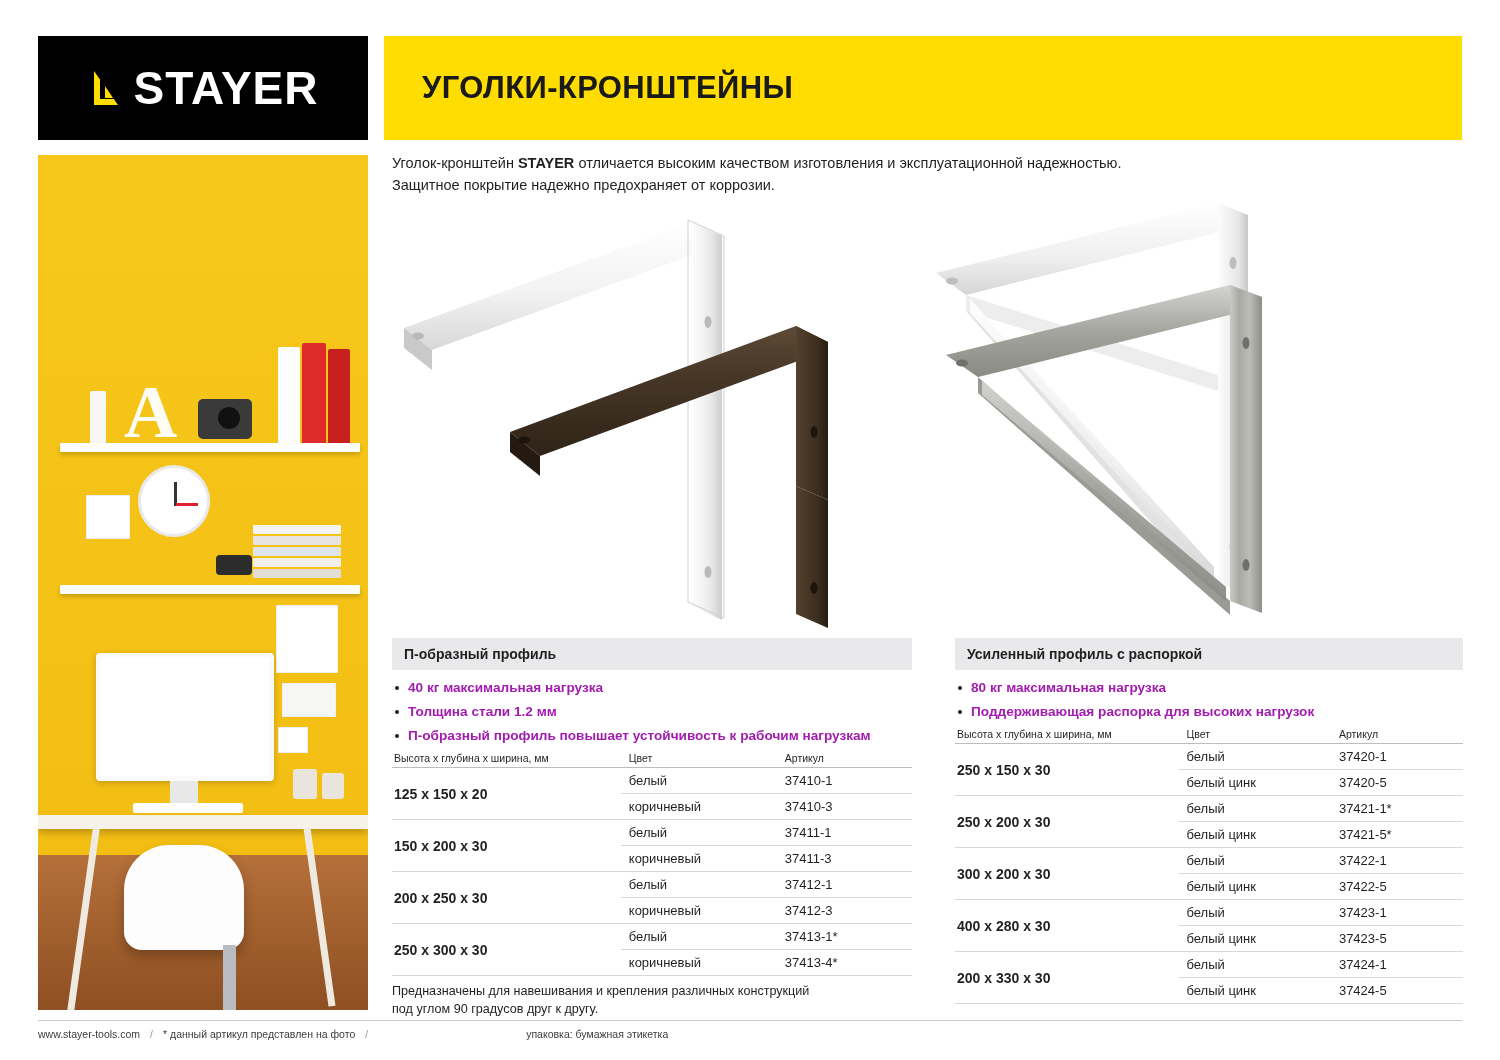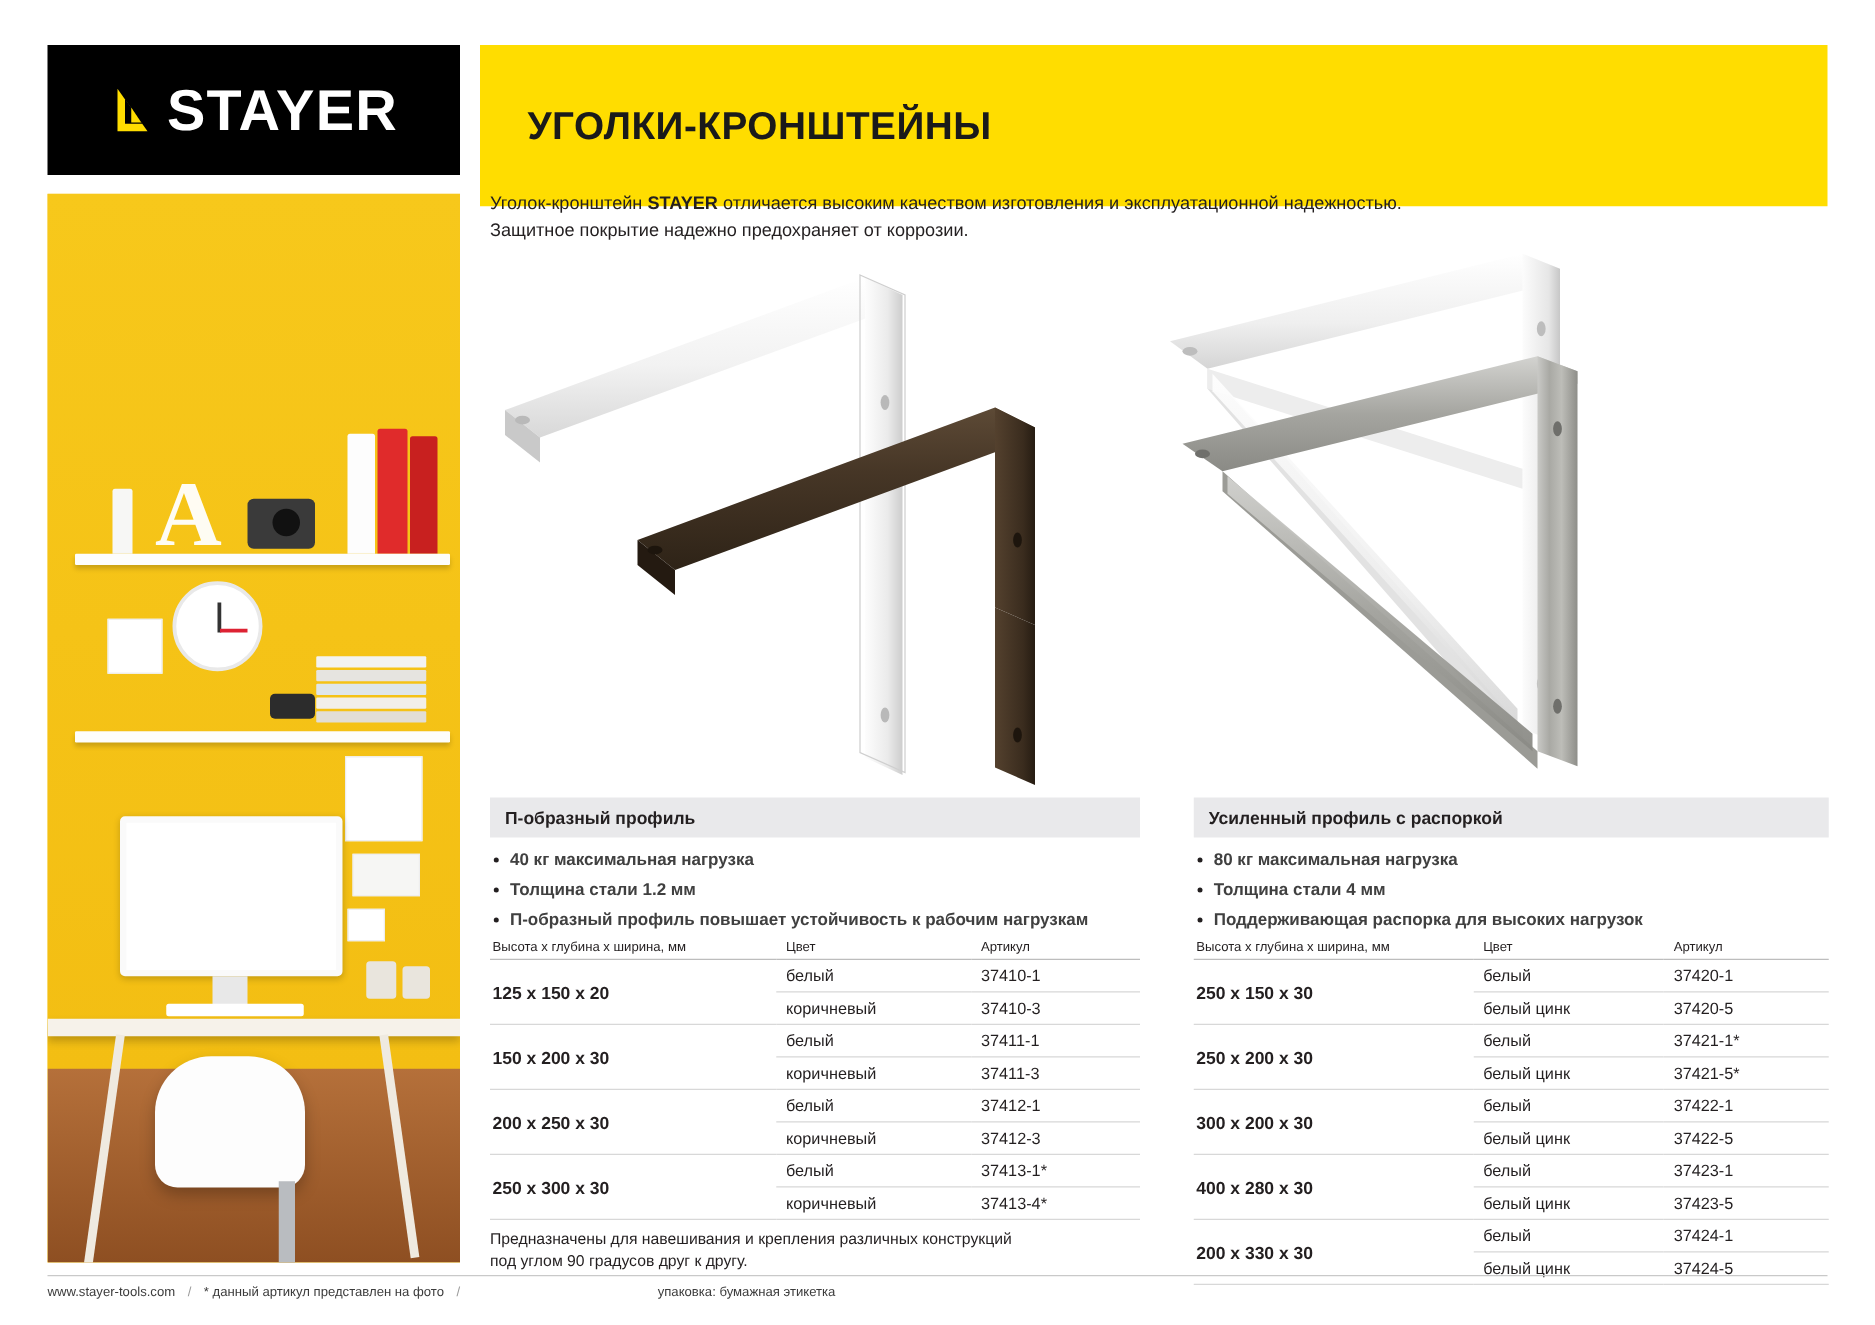--- a/index.html
+++ b/index.html
@@ -42,21 +42,21 @@
   .logo-text {
     color: #ffffff;
     font-size: 46px;
     font-weight: bold;
     letter-spacing: 1px;
     font-family: "Liberation Sans", sans-serif;
   }
   .title-bar {
     position: absolute;
     left: 346px; top: 0;
-    width: 1078px; height: 129px;
+    width: 1078px; height: 104px;
     background: #FFDD00;
     display: flex; align-items: center;
   }
   .title-bar h1 {
     margin: 0 0 0 38px;
     font-size: 31px;
     font-weight: bold;
     letter-spacing: 0.4px;
     color: #1a1a1a;
     font-family: "Liberation Sans", sans-serif;
@@ -167,21 +167,21 @@
     font-weight:bold;
     color:#231f20;
   }
   .bullets { margin:10px 0 0 0; padding:0; list-style:none; }
   .bullets li {
     position:relative;
     padding-left:16px;
     font-size:13.6px;
     font-weight:bold;
     margin-bottom:9px;
-    color:#404040;
+    color:#a21caf;
   }
   .bullets li:before {
     content:"";
     position:absolute; left:3px; top:6px;
     width:4px; height:4px; border-radius:50%;
     background:#231f20;
   }
 
   table.spec {
     border-collapse: collapse;
@@ -464,21 +464,20 @@
           <td class="art">37413-4*</td>
         </tr>
       </tbody>
     </table>
   </div>
 
   <div class="section sec-right">
     <div class="sec-head">Усиленный профиль с распоркой</div>
     <ul class="bullets">
       <li>80 кг максимальная нагрузка</li>
-      <li>Толщина стали 4 мм</li>
       <li>Поддерживающая распорка для высоких  нагрузок</li>
     </ul>
     <table class="spec">
       <thead>
         <tr>
           <th class="c-dim">Высота х глубина х ширина, мм</th>
           <th class="c-col">Цвет</th>
           <th class="c-art">Артикул</th>
         </tr>
       </thead>

